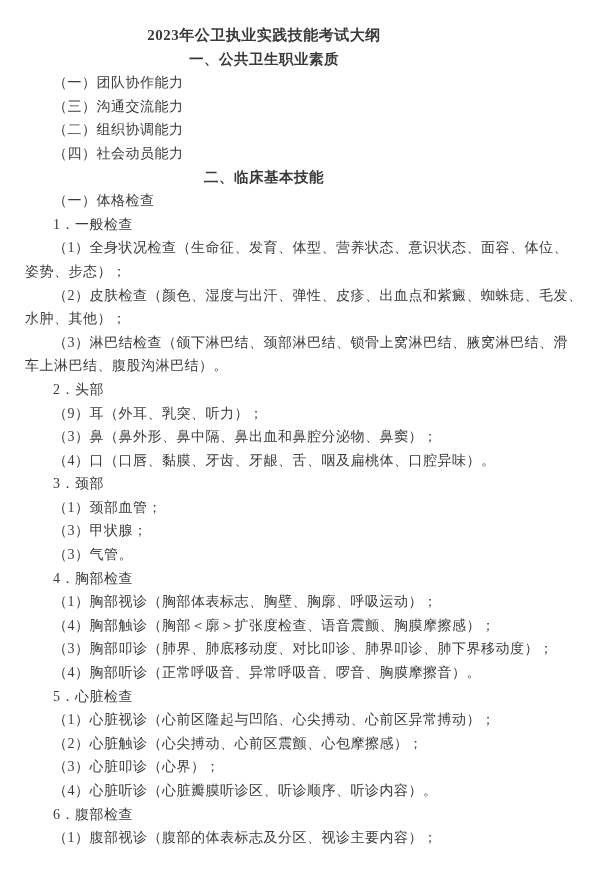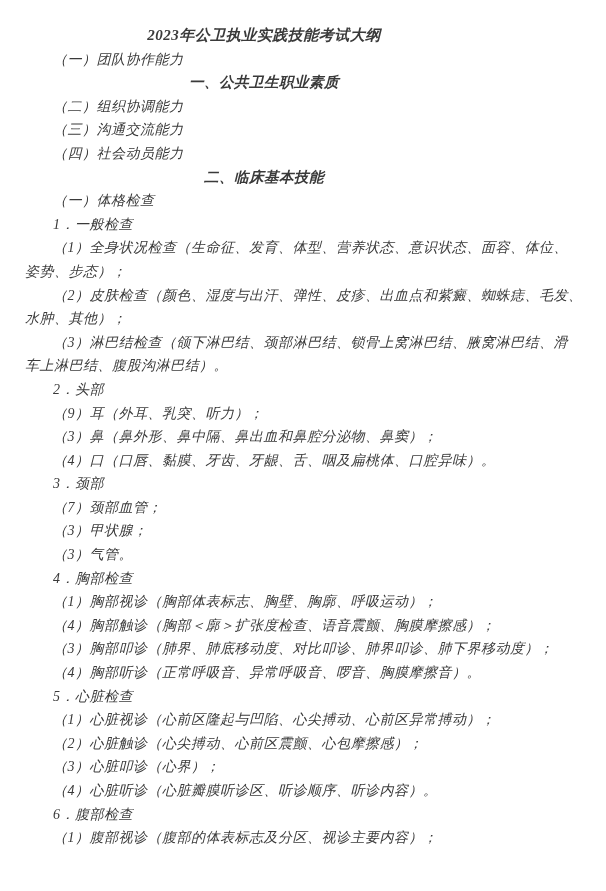--- a/index.html
+++ b/index.html
@@ -19,21 +19,20 @@
     box-sizing: border-box;
     width: 606px;
   }
   .line {
     height: 23.6px;
     line-height: 23.6px;
     font-size: 14px;
     letter-spacing: 0.5px;
     white-space: nowrap;
     overflow: visible;
-    font-style: italic;
   }
   
   .line.title {
     font-size: 15px;
     font-weight: 600;
     text-align: center;
     margin-right: 78px;
   }
   .line.heading {
     font-size: 14.5px;
@@ -47,40 +46,40 @@
   .line.flush {
     padding-left: 0;
   }
 </style>
 </head>
 <body>
 
 <div class="doc">
   <div>
       <div class="line title">2023年公卫执业实践技能考试大纲</div>
+      <div class="line heading">一、公共卫生职业素质</div>
       <div class="line indent">（一）团队协作能力</div>
-      <div class="line heading">一、公共卫生职业素质</div>
+      <div class="line indent">（三）沟通交流能力</div>
       <div class="line indent">（二）组织协调能力</div>
-      <div class="line indent">（三）沟通交流能力</div>
       <div class="line indent">（四）社会动员能力</div>
       <div class="line heading">二、临床基本技能</div>
       <div class="line indent">（一）体格检查</div>
       <div class="line indent">1．一般检查</div>
       <div class="line indent">（1）全身状况检查（生命征、发育、体型、营养状态、意识状态、面容、体位、</div>
       <div class="line flush">姿势、步态）；</div>
       <div class="line indent">（2）皮肤检查（颜色、湿度与出汗、弹性、皮疹、出血点和紫癜、蜘蛛痣、毛发、</div>
       <div class="line flush">水肿、其他）；</div>
       <div class="line indent">（3）淋巴结检查（颌下淋巴结、颈部淋巴结、锁骨上窝淋巴结、腋窝淋巴结、滑</div>
       <div class="line flush">车上淋巴结、腹股沟淋巴结）。</div>
       <div class="line indent">2．头部</div>
       <div class="line indent">（9）耳（外耳、乳突、听力）；</div>
       <div class="line indent">（3）鼻（鼻外形、鼻中隔、鼻出血和鼻腔分泌物、鼻窦）；</div>
       <div class="line indent">（4）口（口唇、黏膜、牙齿、牙龈、舌、咽及扁桃体、口腔异味）。</div>
       <div class="line indent">3．颈部</div>
-      <div class="line indent">（7）颈部血管；</div>
+      <div class="line indent">（1）颈部血管；</div>
       <div class="line indent">（3）甲状腺；</div>
       <div class="line indent">（3）气管。</div>
       <div class="line indent">4．胸部检查</div>
       <div class="line indent">（1）胸部视诊（胸部体表标志、胸壁、胸廓、呼吸运动）；</div>
       <div class="line indent">（4）胸部触诊（胸部＜廓＞扩张度检查、语音震颤、胸膜摩擦感）；</div>
       <div class="line indent">（3）胸部叩诊（肺界、肺底移动度、对比叩诊、肺界叩诊、肺下界移动度）；</div>
       <div class="line indent">（4）胸部听诊（正常呼吸音、异常呼吸音、啰音、胸膜摩擦音）。</div>
       <div class="line indent">5．心脏检查</div>
       <div class="line indent">（1）心脏视诊（心前区隆起与凹陷、心尖搏动、心前区异常搏动）；</div>
       <div class="line indent">（2）心脏触诊（心尖搏动、心前区震颤、心包摩擦感）；</div>

